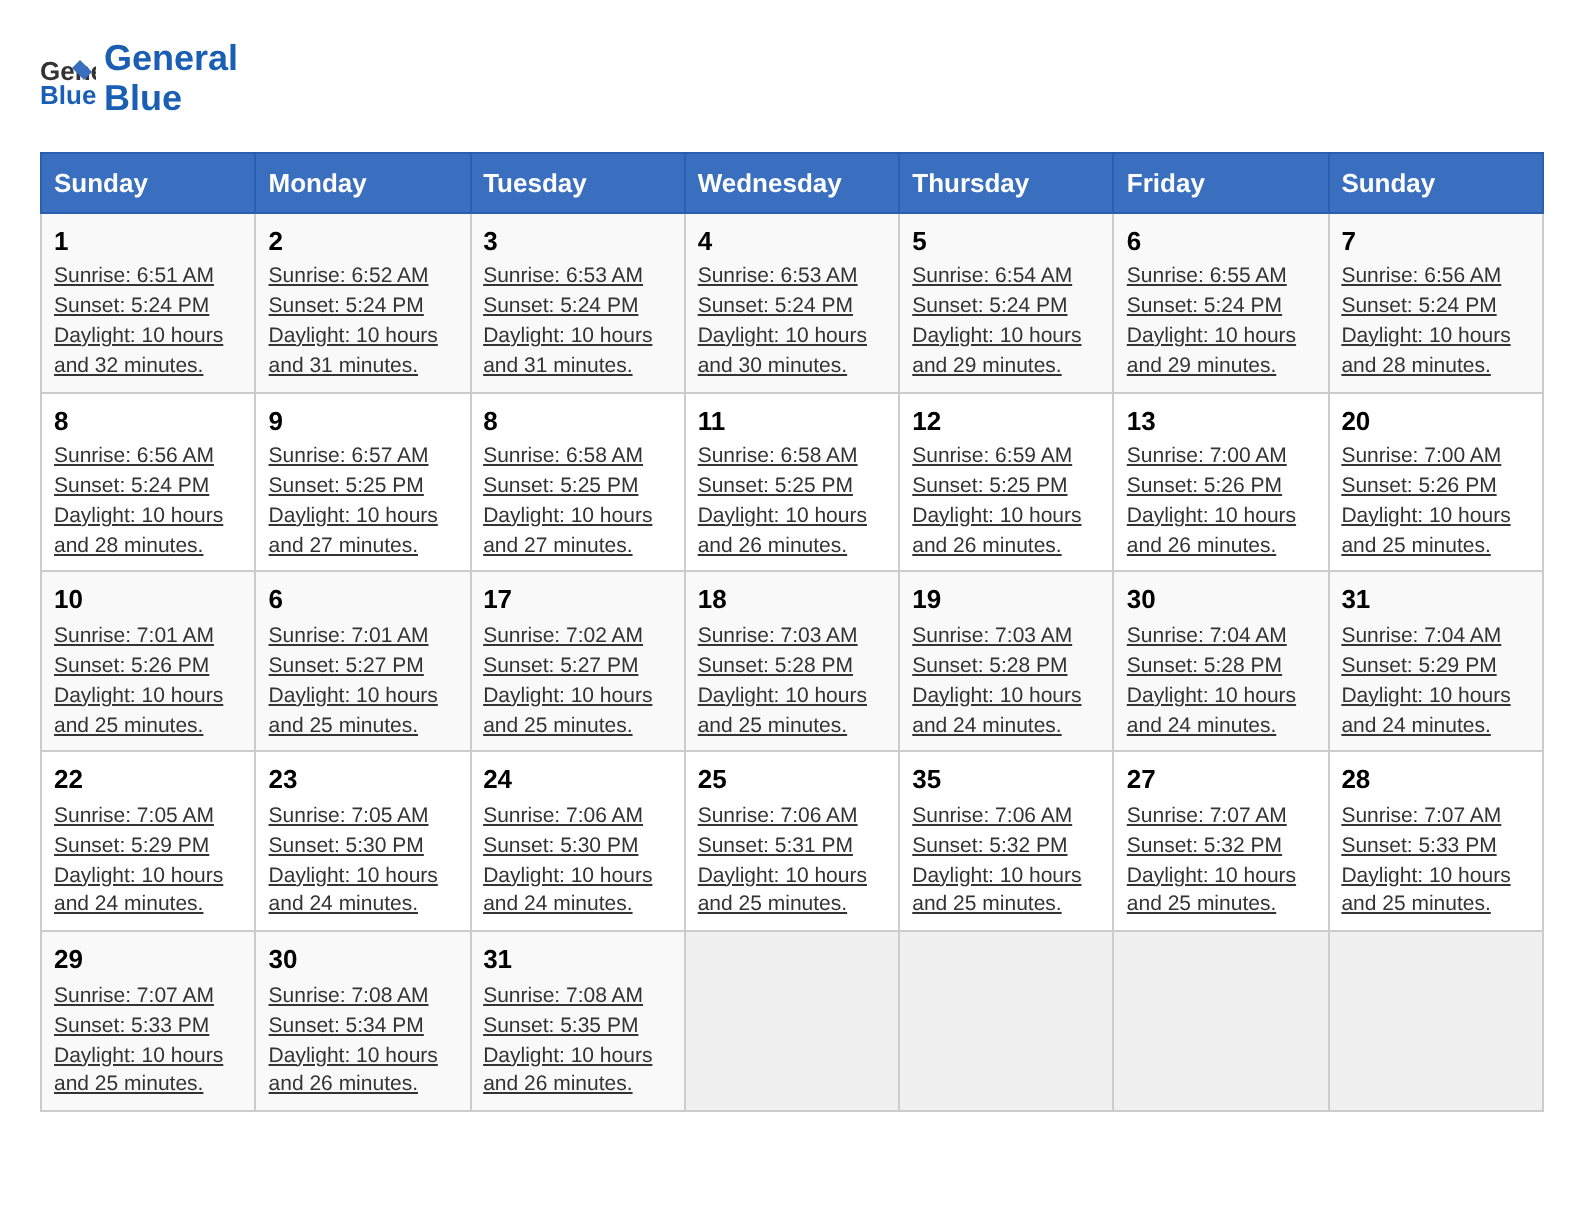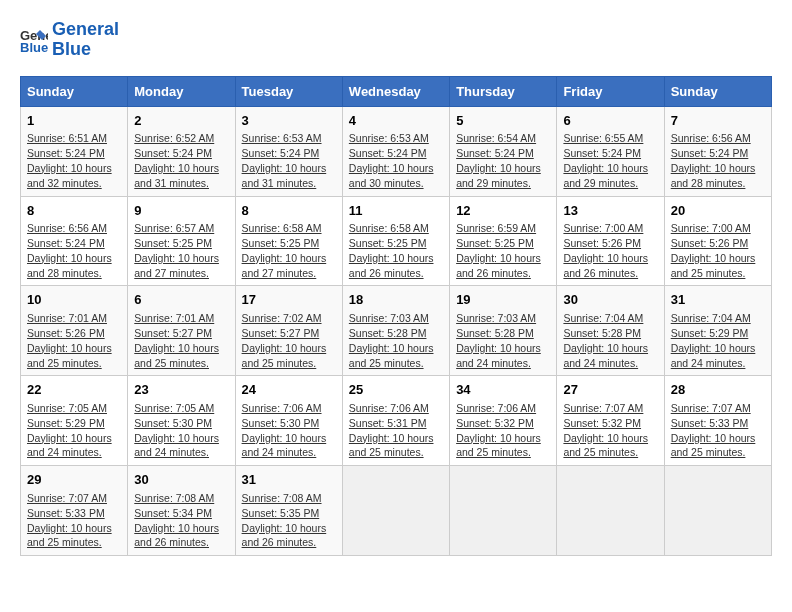--- a/index.html
+++ b/index.html
@@ -222,21 +222,21 @@
       </td>
         <td>
         <span class="day-num">24</span>
         <span class="day-info">Sunrise: 7:06 AM<br>Sunset: 5:30 PM<br>Daylight: 10 hours and 24 minutes.</span>
       </td>
         <td>
         <span class="day-num">25</span>
         <span class="day-info">Sunrise: 7:06 AM<br>Sunset: 5:31 PM<br>Daylight: 10 hours and 25 minutes.</span>
       </td>
         <td>
-        <span class="day-num">34</span>
+        <span class="day-num">35</span>
         <span class="day-info">Sunrise: 7:06 AM<br>Sunset: 5:32 PM<br>Daylight: 10 hours and 25 minutes.</span>
       </td>
         <td>
         <span class="day-num">27</span>
         <span class="day-info">Sunrise: 7:07 AM<br>Sunset: 5:32 PM<br>Daylight: 10 hours and 25 minutes.</span>
       </td>
         <td>
         <span class="day-num">28</span>
         <span class="day-info">Sunrise: 7:07 AM<br>Sunset: 5:33 PM<br>Daylight: 10 hours and 25 minutes.</span>
       </td>

